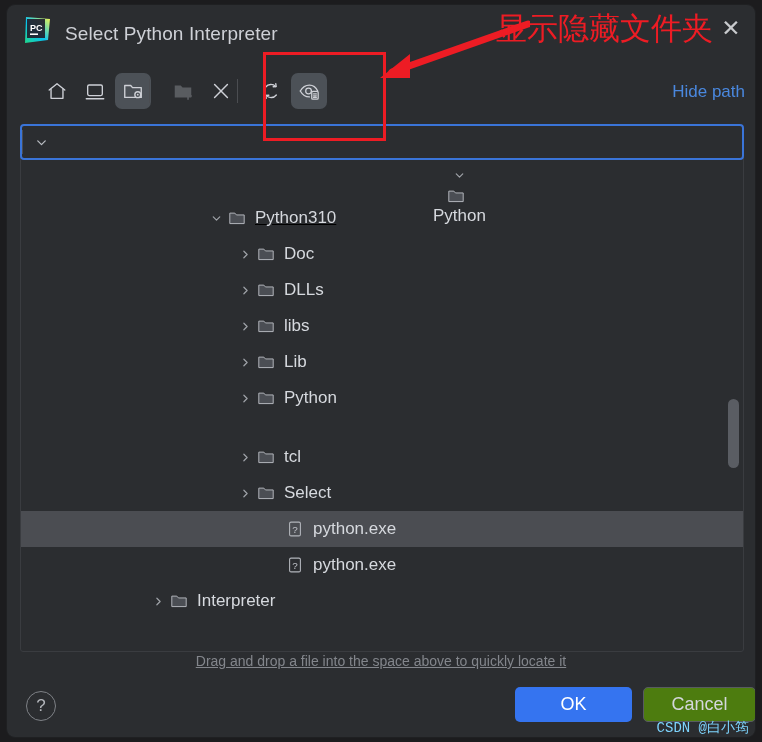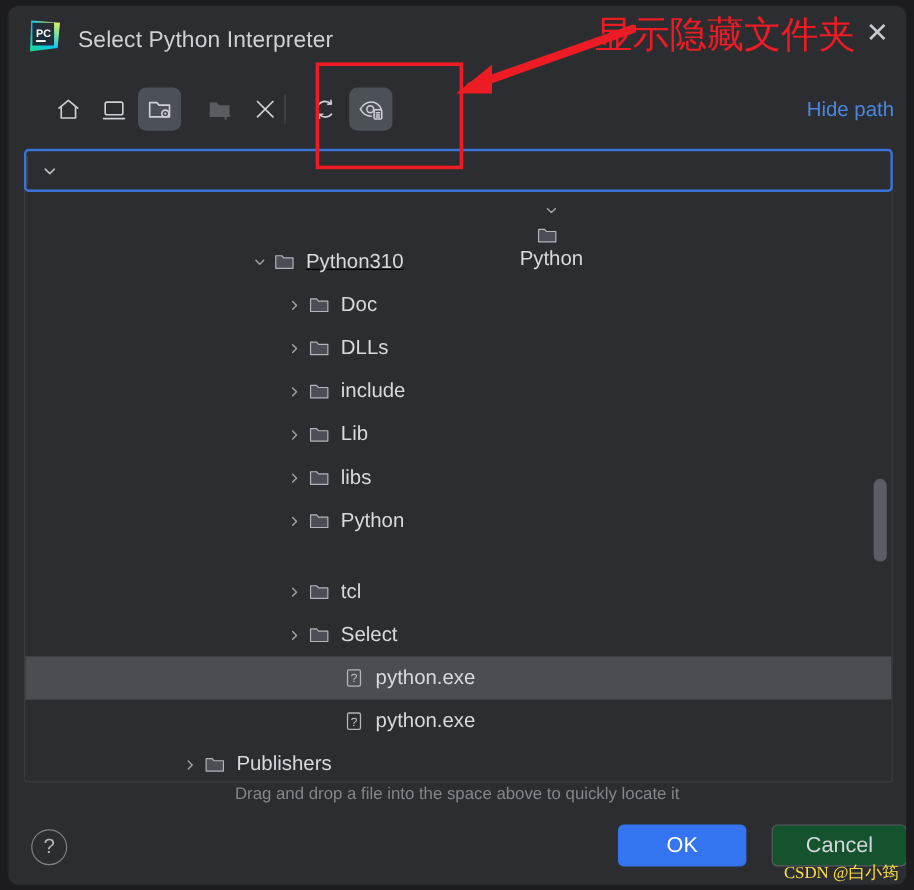--- a/index.html
+++ b/index.html
@@ -184,20 +184,21 @@
   }
 
   
   #hint {
     position: absolute;
     left: 0; top: 648px;
     width: 100%;
     text-align: center;
     font-size: 14px;
     color: #83868c;
+    text-decoration: underline;
   }
   #help-btn {
     position: absolute;
     left: 19px; top: 686px;
     width: 30px; height: 30px;
     border-radius: 50%;
     border: 1px solid #7e8186;
     color: #b3b6bb;
     font-size: 17px;
     line-height: 28px;
@@ -209,27 +210,27 @@
     top: 682px;
     height: 35px;
     border-radius: 5px;
     font-size: 18px;
     display: flex;
     align-items: center;
     justify-content: center;
     cursor: pointer;
   }
   #ok-btn {
-    left: 508px; width: 107px;
+    left: 508px; width: 117px;
     background: #3574f0;
     color: #ffffff;
   }
   #cancel-btn {
     left: 636px; width: 113px;
-    background: #14532d;
+    background: #4d7c0f;
     color: #d4d7dc;
     border: 1px solid #585b60;
   }
 
   
   #anno-rect {
     position: absolute;
     left: 263px; top: 52px;
     width: 123px; height: 89px;
     border: 3px solid #ed1c24;
@@ -249,22 +250,22 @@
     position: absolute;
     left: 370px; top: 20px;
     width: 160px; height: 72px;
     z-index: 21;
     pointer-events: none;
   }
   #watermark {
     position: absolute;
     right: 13px; bottom: 5px;
     font-size: 14px;
-    color: #fde047;
-    font-family: Liberation Serif, serif;
+    color: #7dd3fc;
+    font-family: Liberation Mono, monospace;
     white-space: nowrap;
     z-index: 22;
   }
 </style>
 </head>
 <body>
 
 <div id="dialog">
 
   <div id="titlebar">
@@ -430,47 +431,34 @@
           <div class="twisty">
             <svg width="13" height="13" viewBox="0 0 16 16" fill="none" stroke="#9fa2a8" stroke-width="1.5" stroke-linecap="round" stroke-linejoin="round">
               <path d="M6 4 L10 8 L6 12"></path>
             </svg>
           </div>
           <div class="row-icon">
             <svg width="18" height="18" viewBox="0 0 20 20">
               <path d="M2 16.2 V4.6 H7.6 L9.4 6.6 H18 V16.2 Z" fill="#4b4e54" stroke="#b2b5bb" stroke-width="1.1" stroke-linejoin="round"></path>
             </svg>
           </div>
-          <div class="row-label">include</div>
+          <div class="row-label">libs</div>
         </div>
         <div class="row" style="padding-left: 213px;">
           <div class="twisty">
             <svg width="13" height="13" viewBox="0 0 16 16" fill="none" stroke="#9fa2a8" stroke-width="1.5" stroke-linecap="round" stroke-linejoin="round">
               <path d="M6 4 L10 8 L6 12"></path>
             </svg>
           </div>
           <div class="row-icon">
             <svg width="18" height="18" viewBox="0 0 20 20">
               <path d="M2 16.2 V4.6 H7.6 L9.4 6.6 H18 V16.2 Z" fill="#4b4e54" stroke="#b2b5bb" stroke-width="1.1" stroke-linejoin="round"></path>
             </svg>
           </div>
           <div class="row-label">Lib</div>
-        </div>
-        <div class="row" style="padding-left: 213px;">
-          <div class="twisty">
-            <svg width="13" height="13" viewBox="0 0 16 16" fill="none" stroke="#9fa2a8" stroke-width="1.5" stroke-linecap="round" stroke-linejoin="round">
-              <path d="M6 4 L10 8 L6 12"></path>
-            </svg>
-          </div>
-          <div class="row-icon">
-            <svg width="18" height="18" viewBox="0 0 20 20">
-              <path d="M2 16.2 V4.6 H7.6 L9.4 6.6 H18 V16.2 Z" fill="#4b4e54" stroke="#b2b5bb" stroke-width="1.1" stroke-linejoin="round"></path>
-            </svg>
-          </div>
-          <div class="row-label">libs</div>
         </div>
         <div class="row" style="padding-left: 213px;">
           <div class="twisty">
             <svg width="13" height="13" viewBox="0 0 16 16" fill="none" stroke="#9fa2a8" stroke-width="1.5" stroke-linecap="round" stroke-linejoin="round">
               <path d="M6 4 L10 8 L6 12"></path>
             </svg>
           </div>
           <div class="row-icon">
             <svg width="18" height="18" viewBox="0 0 20 20">
               <path d="M2 16.2 V4.6 H7.6 L9.4 6.6 H18 V16.2 Z" fill="#4b4e54" stroke="#b2b5bb" stroke-width="1.1" stroke-linejoin="round"></path>
@@ -528,21 +516,21 @@
           <div class="twisty">
             <svg width="13" height="13" viewBox="0 0 16 16" fill="none" stroke="#9fa2a8" stroke-width="1.5" stroke-linecap="round" stroke-linejoin="round">
               <path d="M6 4 L10 8 L6 12"></path>
             </svg>
           </div>
           <div class="row-icon">
             <svg width="18" height="18" viewBox="0 0 20 20">
               <path d="M2 16.2 V4.6 H7.6 L9.4 6.6 H18 V16.2 Z" fill="#4b4e54" stroke="#b2b5bb" stroke-width="1.1" stroke-linejoin="round"></path>
             </svg>
           </div>
-          <div class="row-label">Publishers</div>
+          <div class="row-label">Interpreter</div>
         </div>
       </div>
     <div id="scroll-thumb"></div>
   </div>
 
   <div id="hint">Drag and drop a file into the space above to quickly locate it</div>
 
   <div id="help-btn">?</div>
 
   <div class="dlg-btn" id="ok-btn">OK</div>

